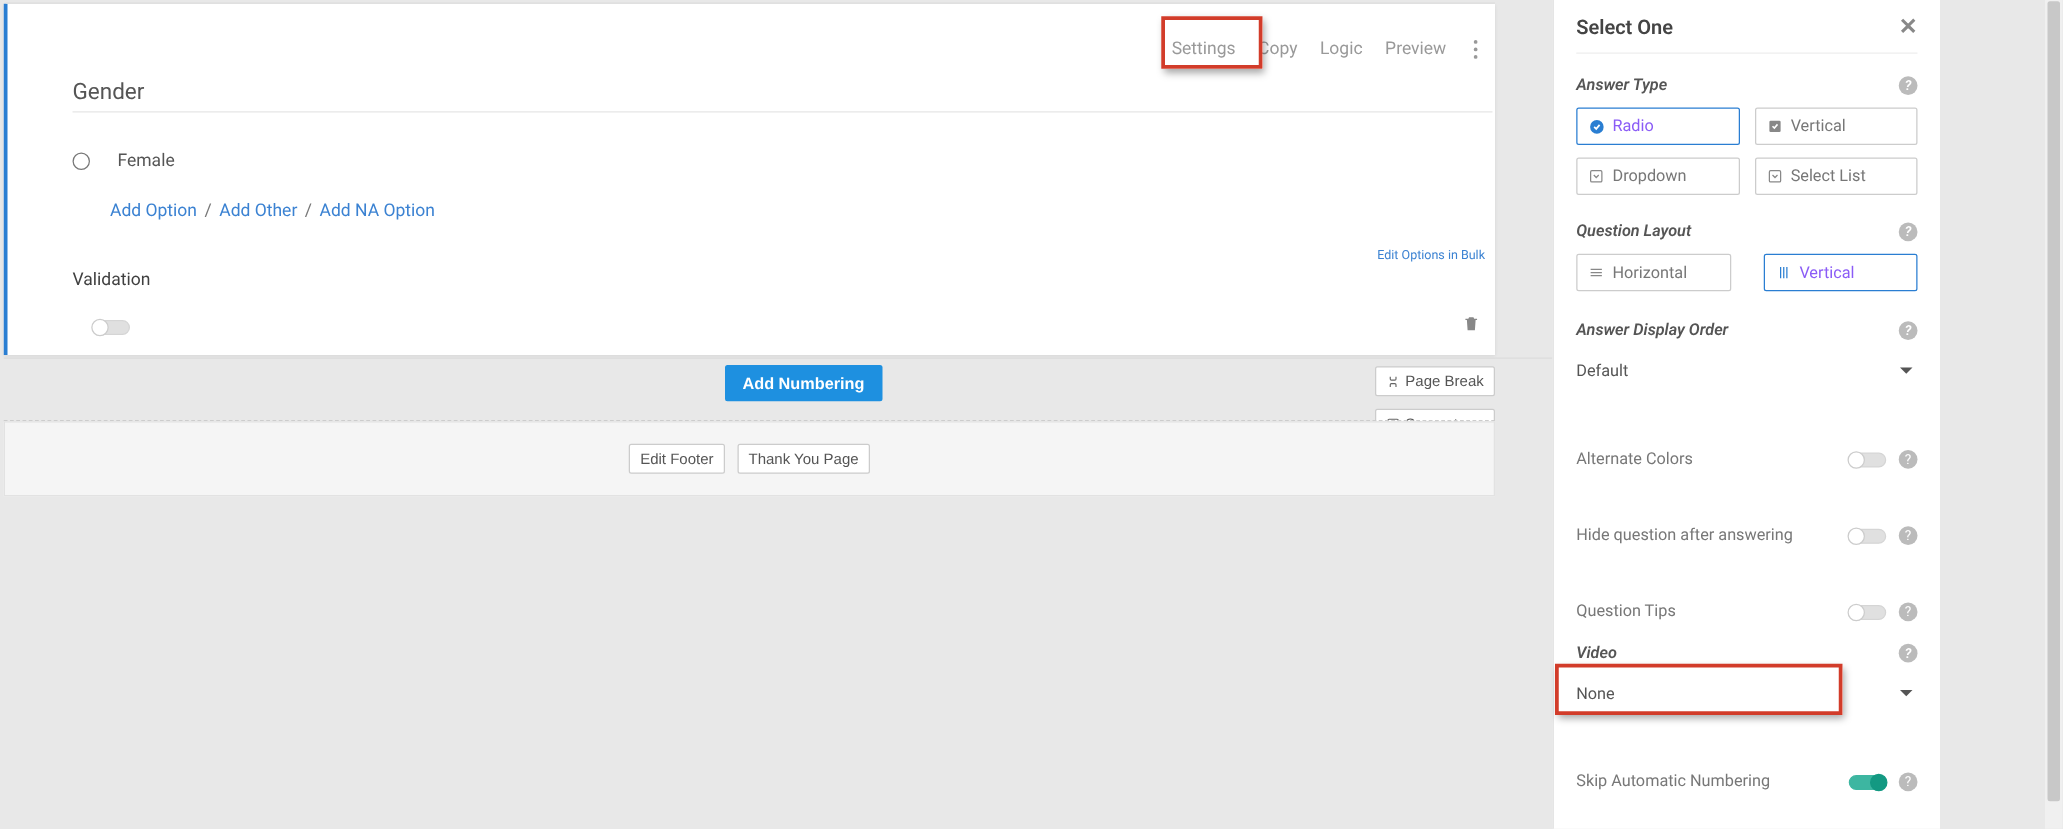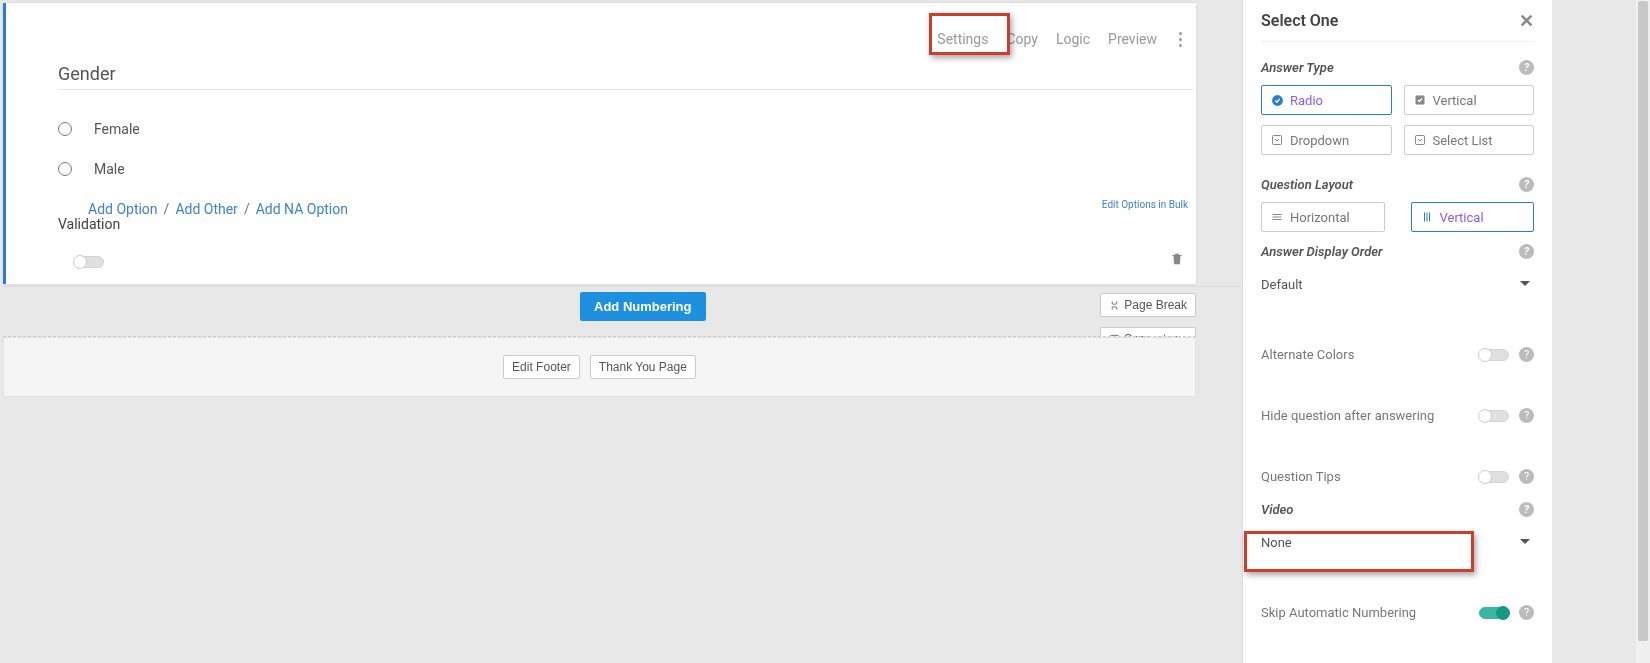--- a/index.html
+++ b/index.html
@@ -213,21 +213,21 @@
     border: 1px solid #ccc; height: 30px;
     display: flex; align-items: center; gap: 6px;
     padding: 0 8px; color: #777; font-size: 13px;
     cursor: pointer; border-radius: 2px;
   }
   .type-cell.selected { border-color: #2a7ed2; color: #8b5cf6; }
   .type-cell.selected .cell-icon { color: #2a7ed2; }
   .cell-icon { width: 14px; height: 14px; display:inline-flex; align-items:center; justify-content:center;}
   .layout-grid {
     display: grid; grid-template-columns: 1fr 1fr; gap: 26px;
-    margin-bottom: 12px;
+    margin-bottom: 24px;
   }
   .columns-row {
     display: flex; justify-content: space-between; align-items: center;
     margin-bottom: 22px; color: #555; font-size: 13px;
   }
   .stepper { display: flex; align-items: center;}
   .stepper button {
     width: 20px; height: 20px; background: #9aa0a6; color: #fff;
     border: none; cursor: pointer; font-size: 14px; line-height: 1;
   }
@@ -289,24 +289,20 @@
         </span>
     </div>
 
     <div class="question-title">Gender</div>
     <div class="title-underline"></div>
 
     <div class="options-area">
       <div class="opt-row">
         <span class="radio-circle"></span>
         <span class="opt-label">Female</span>
-      </div>
-      <div class="opt-row">
-        <span class="radio-circle"></span>
-        <span class="opt-label">Male</span>
       </div>
       <div class="links-row">
         <span class="linkish">Add Option</span>
         <span class="slash">/</span>
         <span class="linkish">Add Other</span>
         <span class="slash">/</span>
         <span class="linkish">Add NA Option</span>
       </div>
     </div>
 

